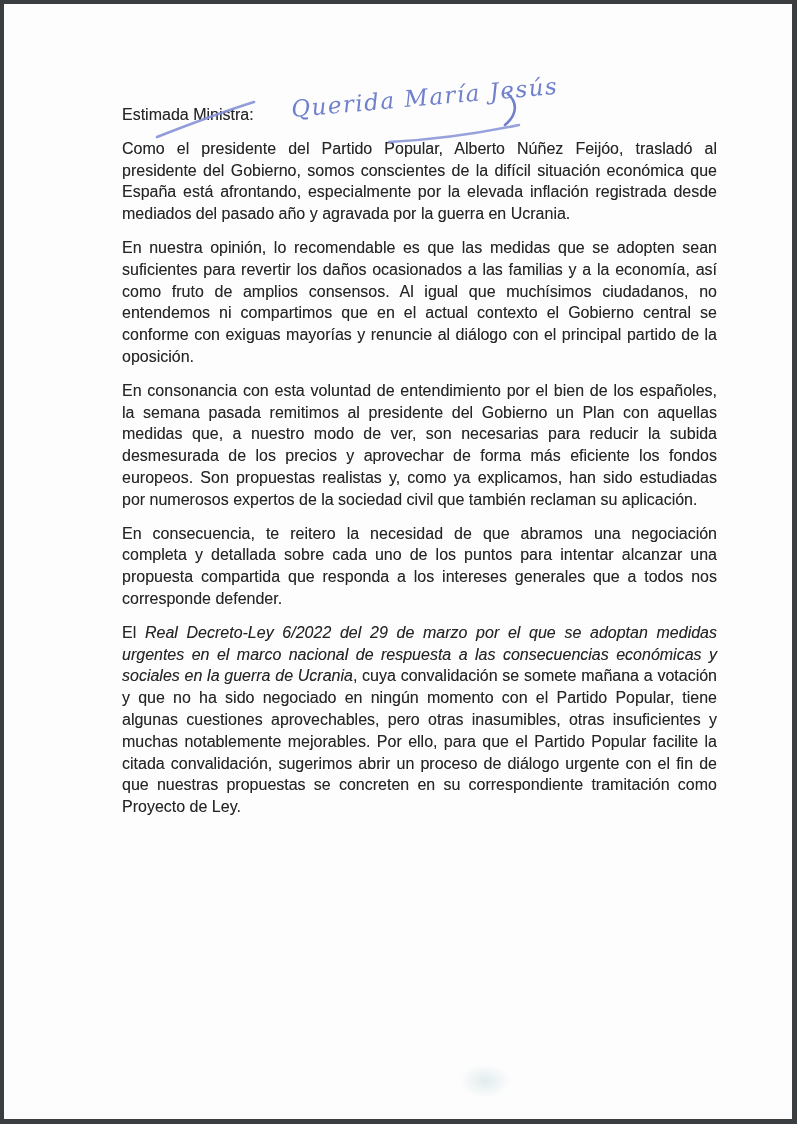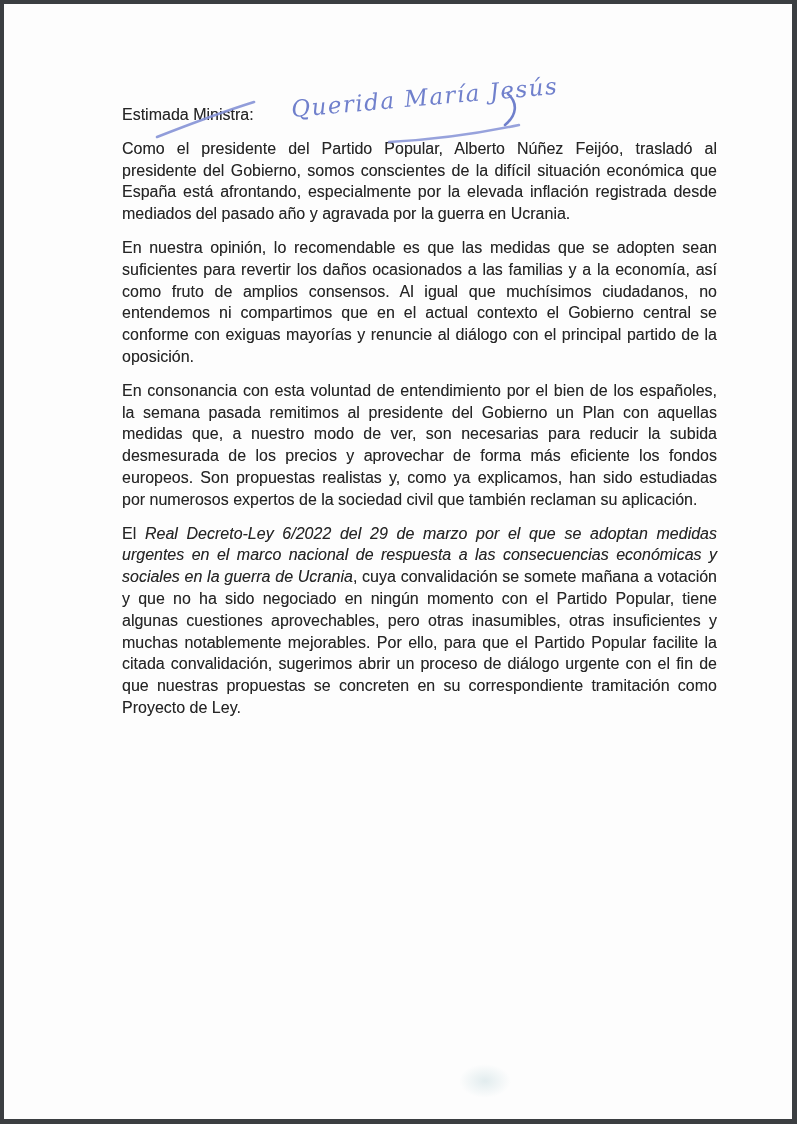--- a/index.html
+++ b/index.html
@@ -89,20 +89,21 @@
 
     <div class="letter-body">
       <p class="greeting">Estimada Ministra:</p>
 
       <p>Como el presidente del Partido Popular, Alberto Núñez Feijóo, trasladó al presidente del Gobierno, somos conscientes de la difícil situación económica que España está afrontando, especialmente por la elevada inflación registrada desde mediados del pasado año y agravada por la guerra en Ucrania.</p>
 
       <p>En nuestra opinión, lo recomendable es que las medidas que se adopten sean suficientes para revertir los daños ocasionados a las familias y a la economía, así como fruto de amplios consensos. Al igual que muchísimos ciudadanos, no entendemos ni compartimos que en el actual contexto el Gobierno central se conforme con exiguas mayorías y renuncie al diálogo con el principal partido de la oposición.</p>
 
       <p>En consonancia con esta voluntad de entendimiento por el bien de los españoles, la semana pasada remitimos al presidente del Gobierno un Plan con aquellas medidas que, a nuestro modo de ver, son necesarias para reducir la subida desmesurada de los precios y aprovechar de forma más eficiente los fondos europeos. Son propuestas realistas y, como ya explicamos, han sido estudiadas por numerosos expertos de la sociedad civil que también reclaman su aplicación.</p>
 
+      <p>En consecuencia, te reitero la necesidad de que abramos una negociación completa y detallada sobre cada uno de los puntos para intentar alcanzar una propuesta compartida que responda a los intereses generales que a todos nos corresponde defender.</p>
 
       <p><span>El </span><span class="decree-italic">Real Decreto-Ley 6/2022 del 29 de marzo por el que se adoptan medidas urgentes en el marco nacional de respuesta a las consecuencias económicas y sociales en la guerra de Ucrania</span><span>, cuya convalidación se somete mañana a votación y que no ha sido negociado en ningún momento con el Partido Popular, tiene algunas cuestiones aprovechables, pero otras inasumibles, otras insuficientes y muchas notablemente mejorables. Por ello, para que el Partido Popular facilite la citada convalidación, sugerimos abrir un proceso de diálogo urgente con el fin de que nuestras propuestas se concreten en su correspondiente tramitación como Proyecto de Ley.</span></p>
     </div>
 
     <svg class="pen-overlay" viewBox="0 0 793 200">
 
       <path d="M 250 98 C 218 108 176 124 153 133" fill="none" stroke="#8592d6" stroke-width="2.6" stroke-linecap="round" opacity="0.9"></path>
 
       <text x="288" y="113" transform="rotate(-5 288 113)" fill="#7080cc">Querida María Jesús</text>
 

